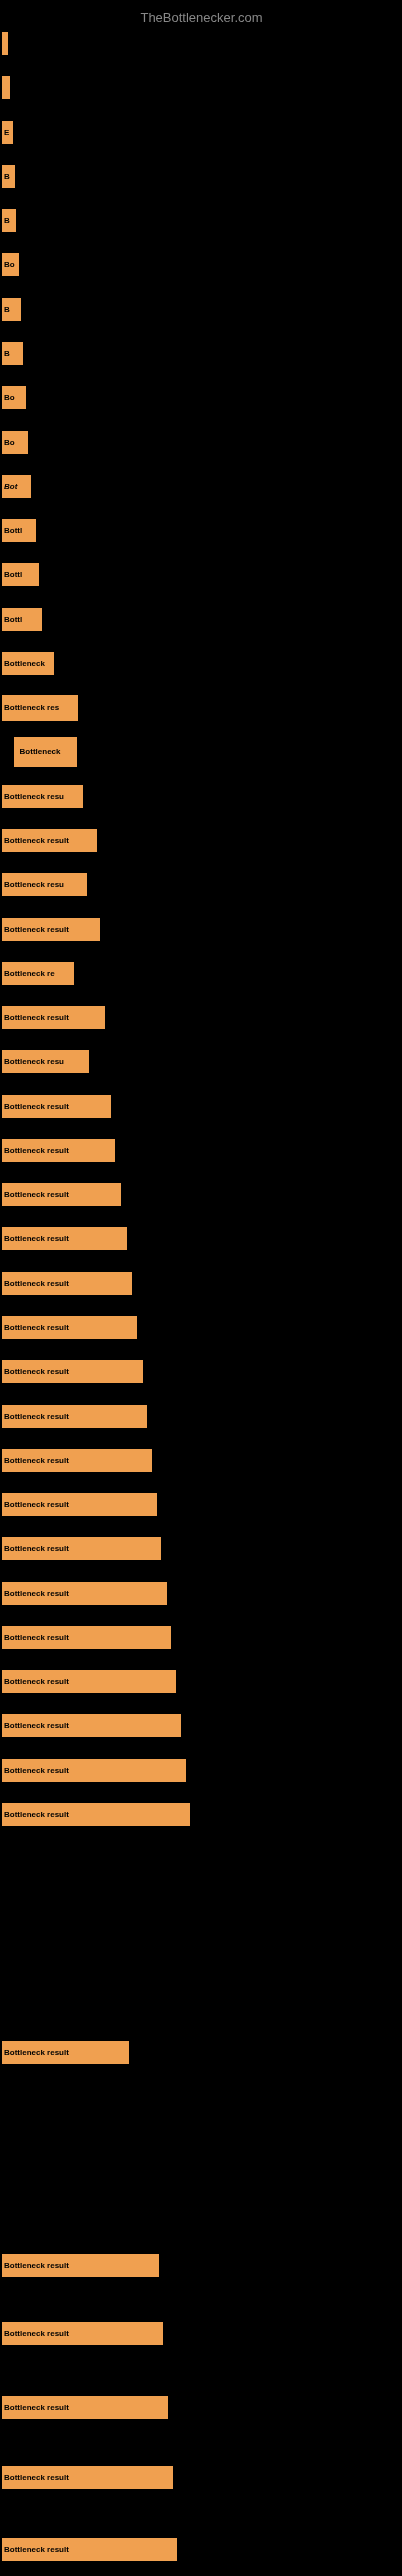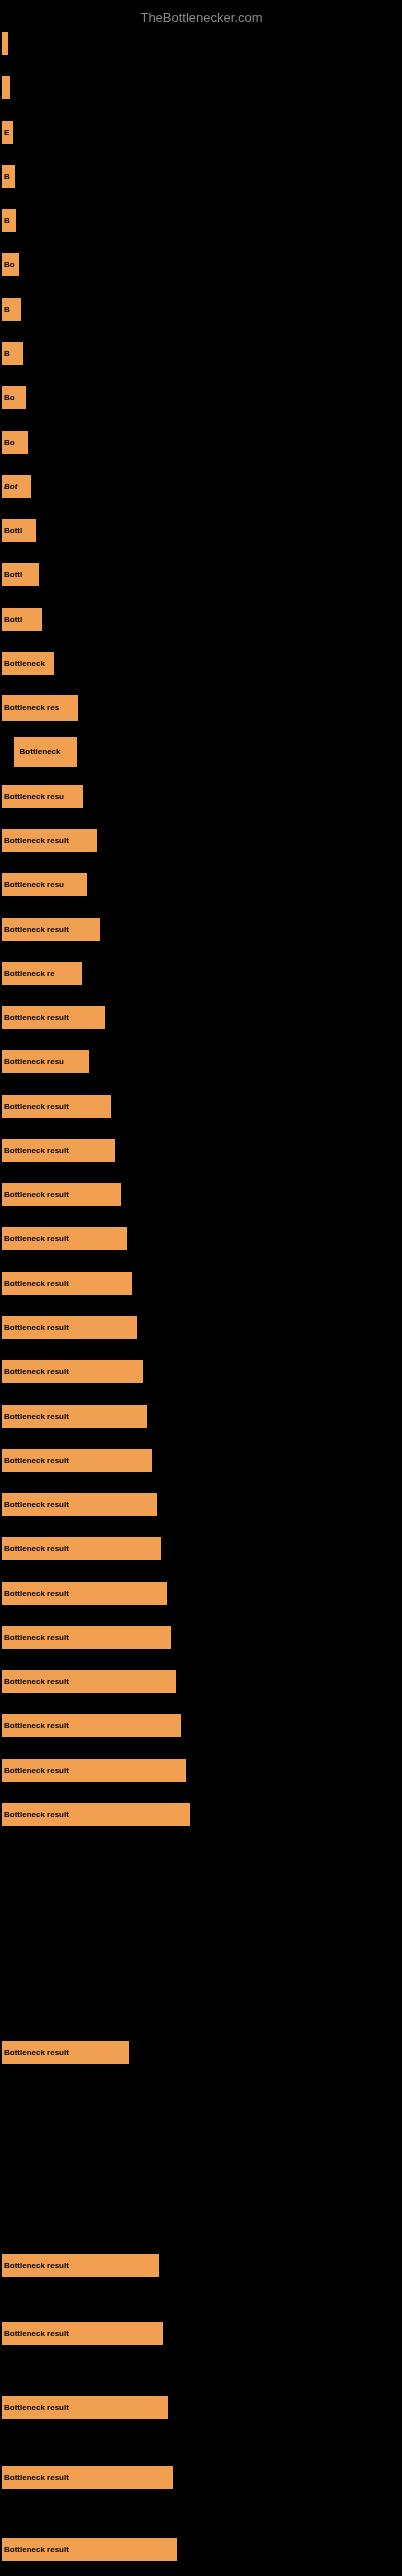--- a/index.html
+++ b/index.html
@@ -138,21 +138,21 @@
       <div style="background-color: rgb(240, 160, 80); width: 85px; height: 22.5px; display: flex; align-items: center; padding-left: 2.4px; overflow: hidden;">
         <span style="color: rgb(0, 0, 0); font-size: 8px; font-weight: bold; white-space: nowrap;">Bottleneck resu</span>
       </div>
     </div>
     <div style="position: absolute; top: 890px; left: 1.6px; height: 31px; display: flex; align-items: center;">
       <div style="background-color: rgb(240, 160, 80); width: 98px; height: 22.5px; display: flex; align-items: center; padding-left: 2.4px; overflow: hidden;">
         <span style="color: rgb(0, 0, 0); font-size: 8px; font-weight: bold; white-space: nowrap;">Bottleneck result</span>
       </div>
     </div>
     <div style="position: absolute; top: 934px; left: 1.6px; height: 31px; display: flex; align-items: center;">
-      <div style="background-color: rgb(240, 160, 80); width: 80px; height: 22.5px; display: flex; align-items: center; padding-left: 2.4px; overflow: hidden;">
+      <div style="background-color: rgb(240, 160, 80); width: 72px; height: 22.5px; display: flex; align-items: center; padding-left: 2.4px; overflow: hidden;">
         <span style="color: rgb(0, 0, 0); font-size: 8px; font-weight: bold; white-space: nowrap;">Bottleneck re</span>
       </div>
     </div>
     <div style="position: absolute; top: 978px; left: 1.6px; height: 31px; display: flex; align-items: center;">
       <div style="background-color: rgb(240, 160, 80); width: 103px; height: 22.5px; display: flex; align-items: center; padding-left: 2.4px; overflow: hidden;">
         <span style="color: rgb(0, 0, 0); font-size: 8px; font-weight: bold; white-space: nowrap;">Bottleneck result</span>
       </div>
     </div>
     <div style="position: absolute; top: 1022px; left: 1.6px; height: 31px; display: flex; align-items: center;">
       <div style="background-color: rgb(240, 160, 80); width: 87px; height: 22.5px; display: flex; align-items: center; padding-left: 2.4px; overflow: hidden;">

